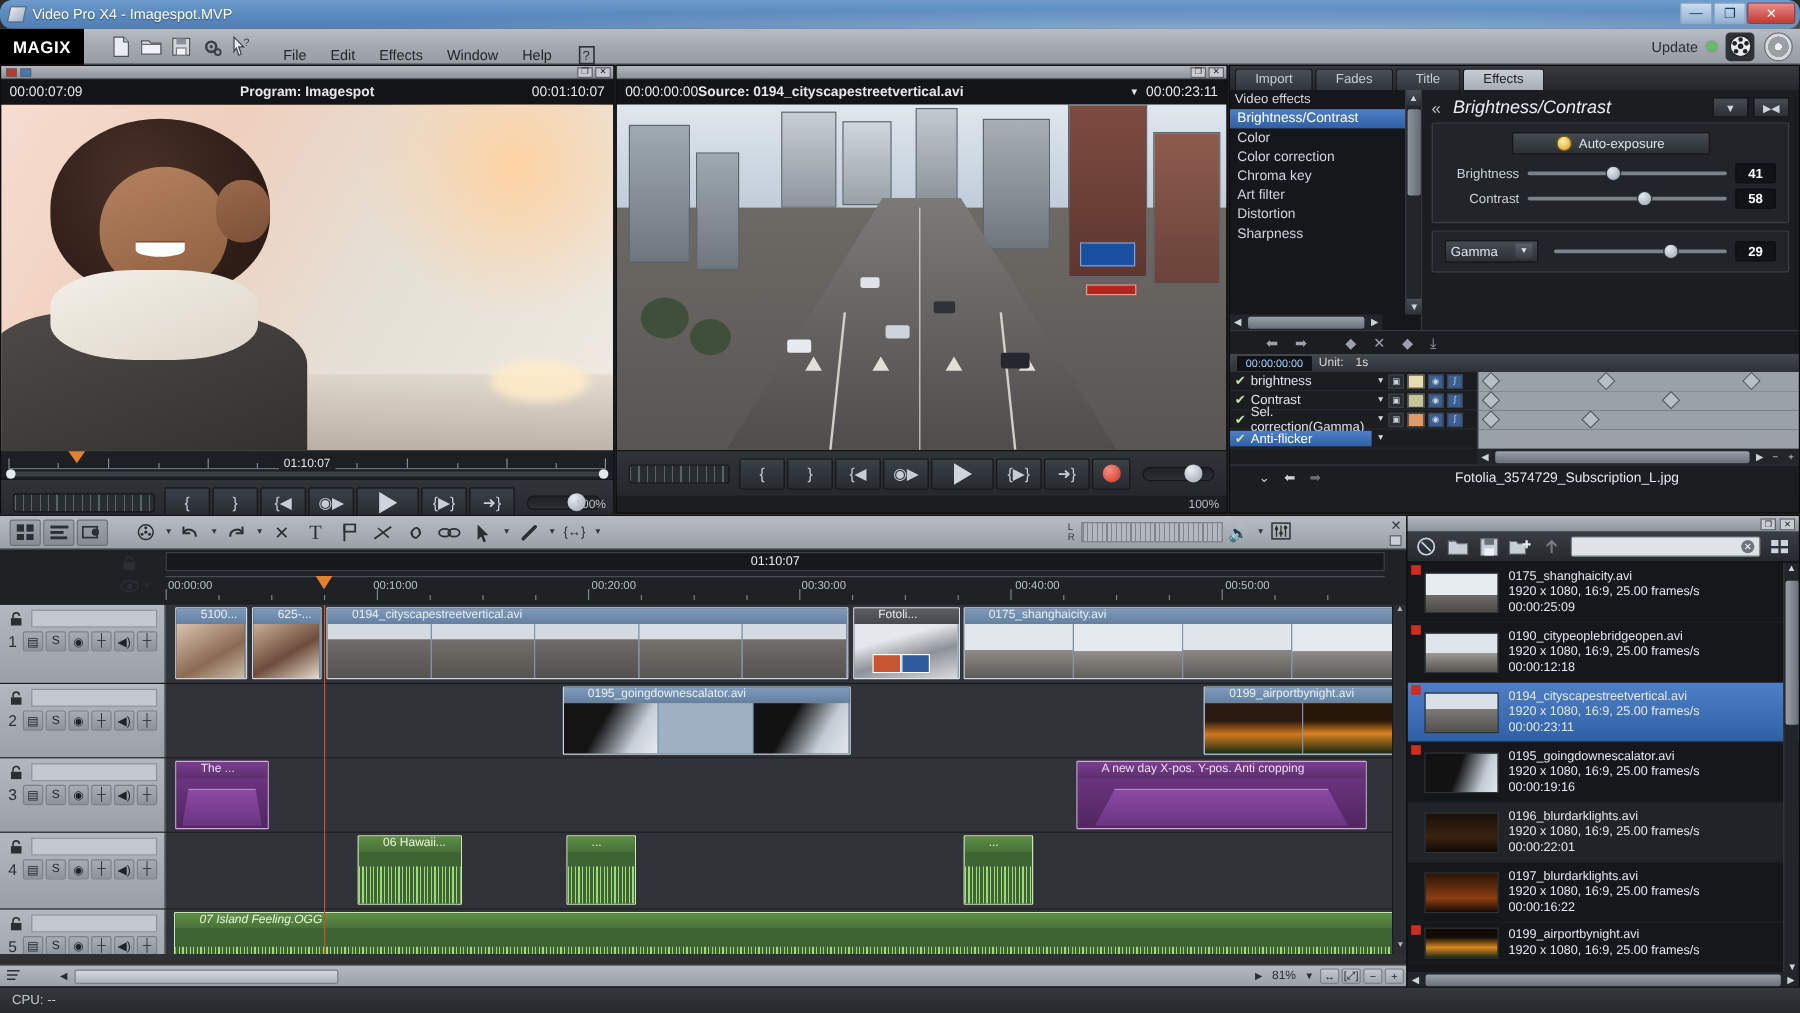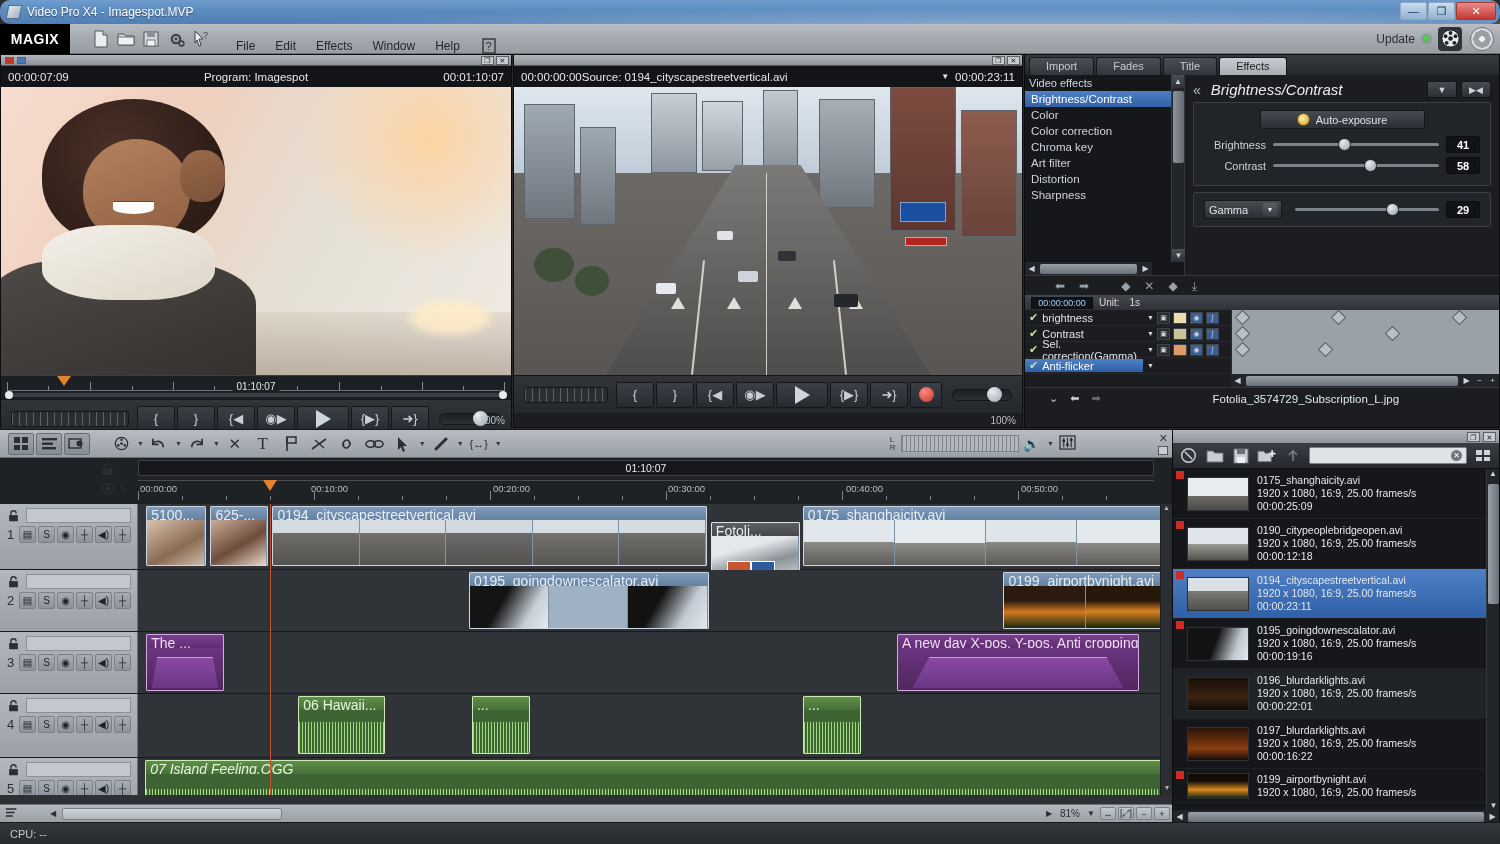--- a/index.html
+++ b/index.html
@@ -65,21 +65,21 @@
     display:flex;align-items:center;position:relative;border-bottom:1px solid #585c62;}
   .mon-chrome .lt{display:flex;gap:3px;margin-left:4px;}
   .mon-chrome .sq{width:9px;height:7px;border:1px solid #5c6067;}
   .mon-chrome .sq.r{background:#c0392b;}
   .mon-chrome .sq.b{background:#4a78b8;}
   .mon-chrome .rt{position:absolute;right:2px;display:flex;gap:2px;align-items:center;}
   .mon-chrome .cb{width:13px;height:9px;border:1px solid #5c6067;background:#c8ccd2;
     font-size:7px;line-height:7px;text-align:center;color:#222;}
   .mon-head{height:21px;background:#121417;display:flex;align-items:center;
     justify-content:space-between;padding:0 7px;color:#e8e8e8;font-size:11.5px;}
-  .mon-head .t{font-weight:normal;}
+  .mon-head .t{font-weight:bold;}
   .mon-video{position:relative;overflow:hidden;background:#000;}
 
   
   .pv{position:absolute;inset:0;}
   .pv-bg{position:absolute;inset:0;background:
      linear-gradient(120deg,#f6ddd0 0%,#efcfbd 30%,#e5e0d6 60%,#f0eae2 100%);}
   .pv-glow{position:absolute;right:-4%;top:-10%;width:50%;height:70%;
      background:radial-gradient(circle at 60% 40%, rgba(255,210,160,.95) 0%, rgba(255,200,150,0) 65%);}
   .pv-hair{position:absolute;left:8%;top:4%;width:36%;height:52%;border-radius:50% 50% 45% 45%;
      background:radial-gradient(circle at 40% 35%, #4a3128 0%, #2e1d17 70%);}
@@ -251,21 +251,21 @@
   .tname{flex:1;height:15px;margin-right:6px;background:#c3c8cf;border:1px solid #8a9099;}
   .tbtnrow{display:flex;align-items:center;gap:2px;padding-left:4px;}
   .tnum{width:13px;font-size:13px;color:#2b2f34;text-align:center;}
   .tb{width:17px;height:17px;border:1px solid #7b8089;border-radius:2px;
      background:linear-gradient(180deg,#a8adb4,#8d939b);display:flex;align-items:center;justify-content:center;
      font-size:10px;color:#1f2226;}
   .tlane{position:absolute;left:138px;right:0;top:0;height:100%;background:#303338;}
 
   .clip{position:absolute;top:2px;border:1px solid #cdd6e2;border-radius:1px;overflow:hidden;}
   .clip .chead{height:13px;background:linear-gradient(180deg,#7f9bbd,#63809f);
-     font-size:14px;color:#e8eef5;padding-left:4px;white-space:nowrap;overflow:hidden;}
+     font-size:10px;color:#e8eef5;padding-left:20px;white-space:nowrap;overflow:hidden;}
   .clip .cbody{position:absolute;left:0;right:0;top:13px;bottom:0;background:#8fa6bd;display:flex;}
   .thumbcell{flex:1;border-right:1px solid #7e93a8;background-size:cover;}
   .clip.purple{border-color:#d6a8e6;}
   .clip.purple .chead{background:linear-gradient(180deg,#7a3e8e,#5f2f70);color:#f1dcf7;}
   .clip.purple .cbody{background:linear-gradient(180deg,#6b3480,#51275f);}
   .clip.green{border-color:#cdeab4;}
   .clip.green .chead{background:linear-gradient(180deg,#5e8f46,#47703a);color:#e8f6dd;}
   .clip.green .cbody{background:#3e6434;}
   .wave{position:absolute;left:0;right:0;bottom:0;height:72%;
      background:repeating-linear-gradient(90deg,#9edc7c 0 1px,#3e6434 1px 3px);}
@@ -880,21 +880,21 @@
           <div class="clip" style="left:13.0%;width:42.0%;height:60px;">
             <div class="chead">0194_cityscapestreetvertical.avi</div>
             <div class="cbody">
               <div class="thumbcell" style="background:linear-gradient(180deg,#d3dae0 28%,#6f6d6a 29%,#55534f);"></div>
               <div class="thumbcell" style="background:linear-gradient(180deg,#d6dce2 28%,#726f6c 29%,#56544f);"></div>
               <div class="thumbcell" style="background:linear-gradient(180deg,#d2d9df 28%,#6d6b68 29%,#535150);"></div>
               <div class="thumbcell" style="background:linear-gradient(180deg,#d8dee4 28%,#75726e 29%,#585652);"></div>
               <div class="thumbcell" style="background:linear-gradient(180deg,#d4dbe1 28%,#706e6a 29%,#555350);"></div>
             </div>
           </div>
-          <div class="clip fotolia" style="left:55.4%;width:8.6%;height:60px;margin-top:16px;">
+          <div class="clip fotolia" style="left:55.4%;width:8.6%;height:60px;">
             <div class="chead">Fotoli...</div>
             <div class="cbody" style="background:#dfe3e8;">
               <div class="thumbcell" style="background:linear-gradient(165deg,#e4e7eb 30%,#8d9299 60%,#d7dade);position:relative;">
                 <span style="position:absolute;left:18%;bottom:8%;width:28%;height:36%;background:#c7552f;border:1px solid #fff;"></span>
                 <span style="position:absolute;left:46%;bottom:8%;width:28%;height:36%;background:#2f5a9e;border:1px solid #fff;"></span>
               </div>
             </div>
           </div>
           <div class="clip" style="left:64.3%;width:35.4%;height:60px;">
             <div class="chead">0175_shanghaicity.avi</div>

